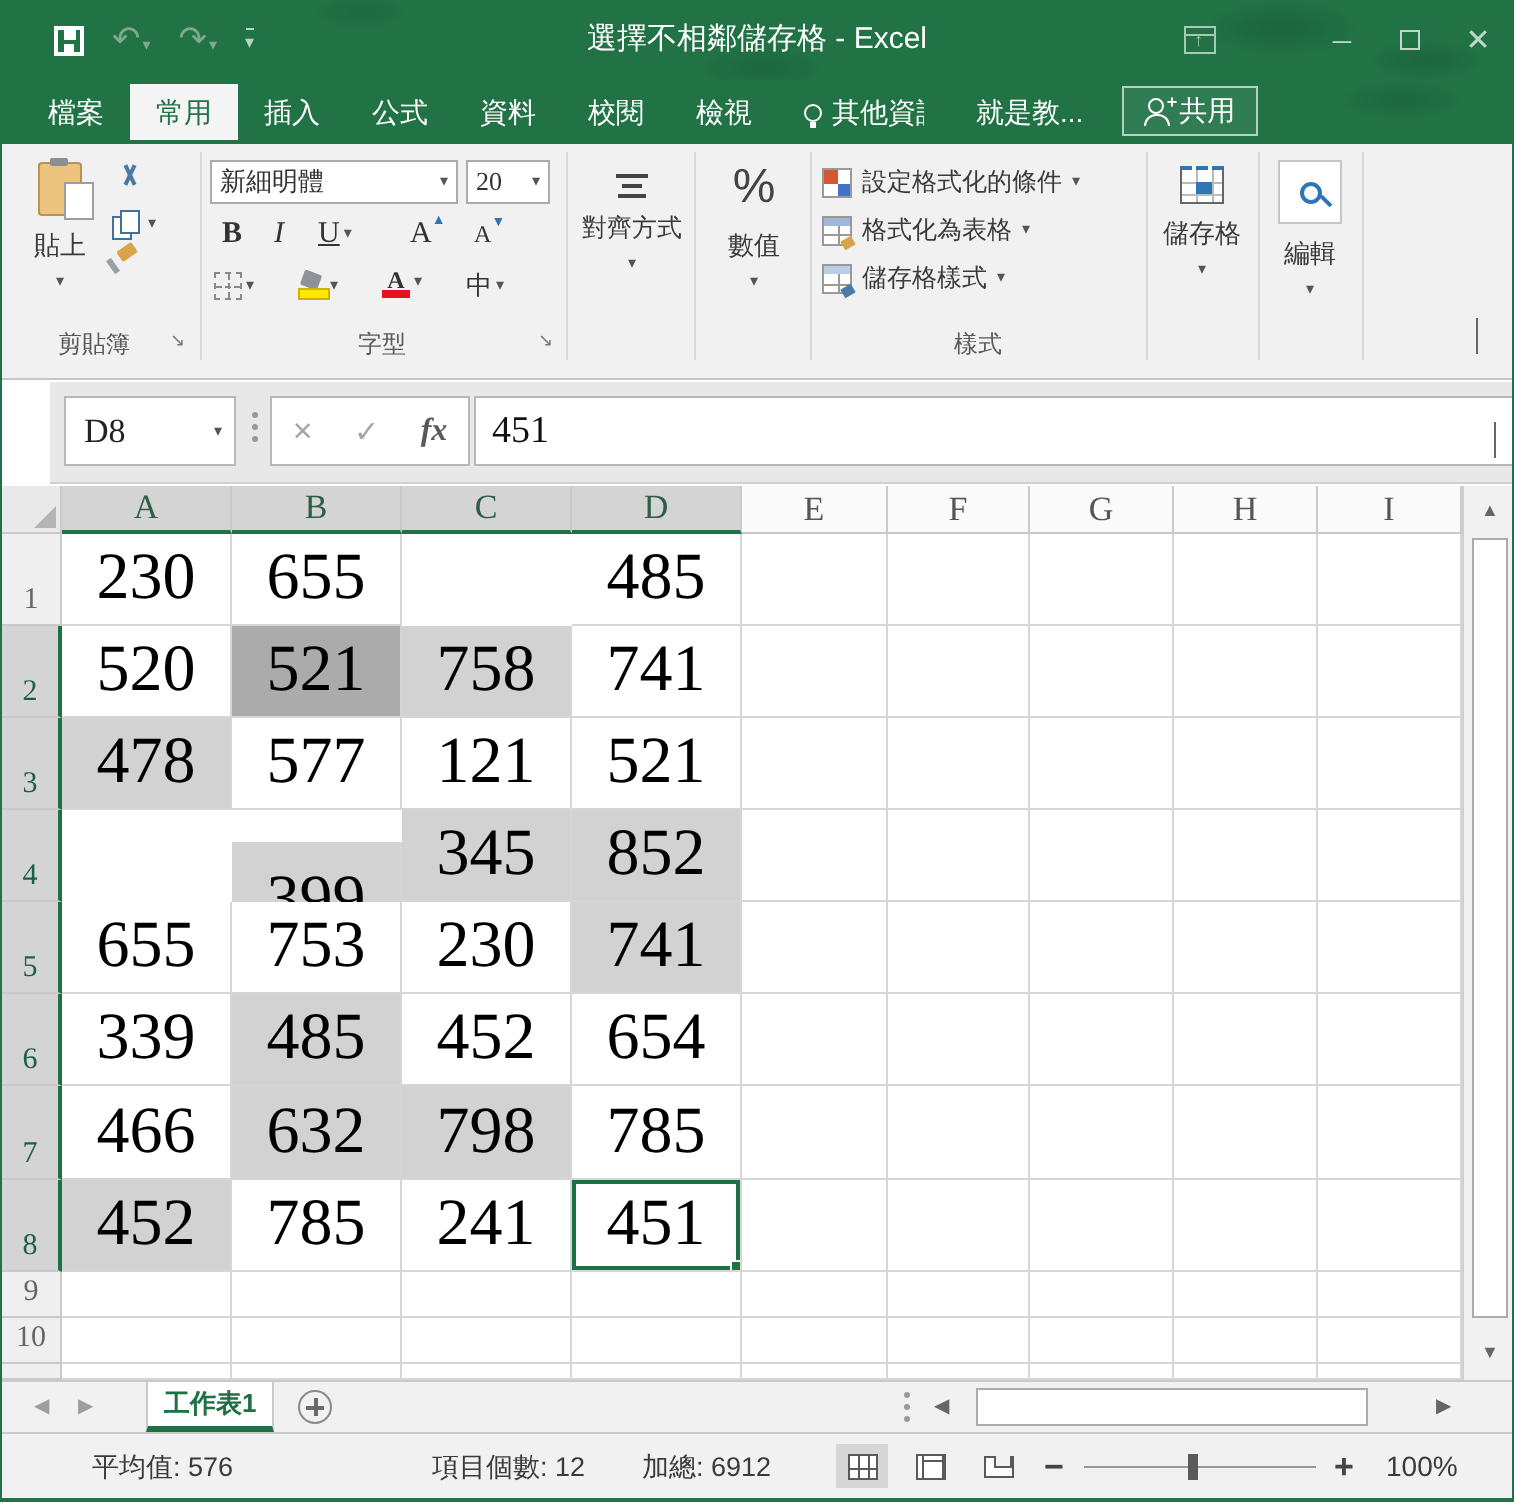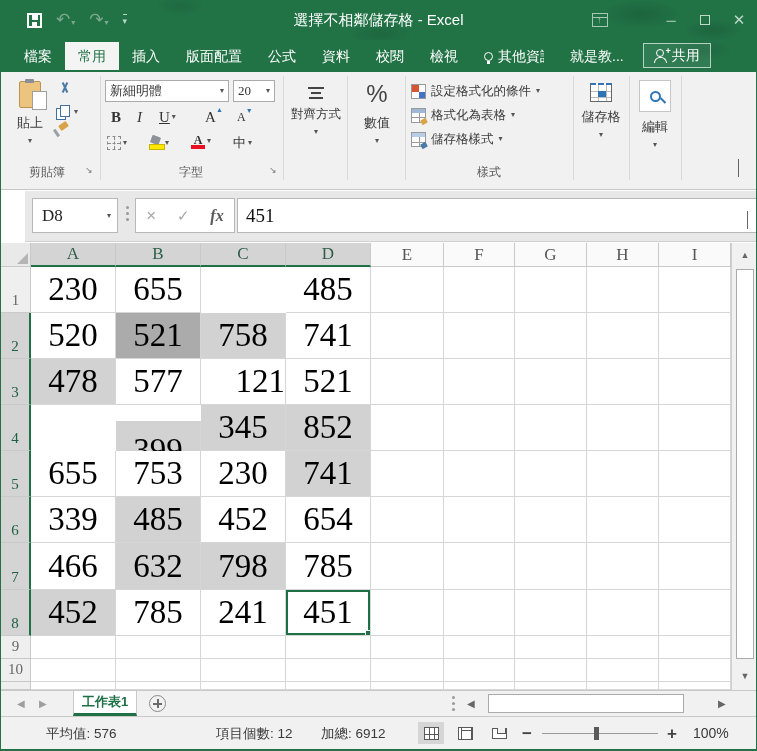--- a/index.html
+++ b/index.html
@@ -213,23 +213,20 @@
 
   <div class="menubar" id="menu-tabs">
       <div class="tab">
         <span>檔案</span>
       </div>
       <div class="tab active">
         <span>常用</span>
       </div>
       <div class="tab">
         <span>插入</span>
-      </div>
-      <div class="tab">
-        <span>版面配置</span>
       </div>
       <div class="tab">
         <span>公式</span>
       </div>
       <div class="tab">
         <span>資料</span>
       </div>
       <div class="tab">
         <span>校閱</span>
       </div>
@@ -432,21 +429,21 @@
       <div class="cell" style="left: 443px; top: 70px; width: 71px; height: 46px;"></div>
       <div class="cell" style="left: 514px; top: 70px; width: 72px; height: 46px;"></div>
       <div class="cell" style="left: 586px; top: 70px; width: 72px; height: 46px;"></div>
       <div class="cell" style="left: 658px; top: 70px; width: 72px; height: 46px;"></div>
       <div class="cell c-sel" style="left: 30px; top: 116px; width: 85px; height: 46px;">
         <span>478</span>
       </div>
       <div class="cell" style="left: 115px; top: 116px; width: 85px; height: 46px;">
         <span>577</span>
       </div>
-      <div class="cell" style="left: 200px; top: 116px; width: 85px; height: 46px; justify-content: flex-end;">
+      <div class="cell" style="left: 200px; top: 116px; width: 85px; height: 46px;">
         <span>121</span>
       </div>
       <div class="cell" style="left: 285px; top: 116px; width: 85px; height: 46px;">
         <span>521</span>
       </div>
       <div class="cell" style="left: 370px; top: 116px; width: 73px; height: 46px;"></div>
       <div class="cell" style="left: 443px; top: 116px; width: 71px; height: 46px;"></div>
       <div class="cell" style="left: 514px; top: 116px; width: 72px; height: 46px;"></div>
       <div class="cell" style="left: 586px; top: 116px; width: 72px; height: 46px;"></div>
       <div class="cell" style="left: 658px; top: 116px; width: 72px; height: 46px;"></div>

